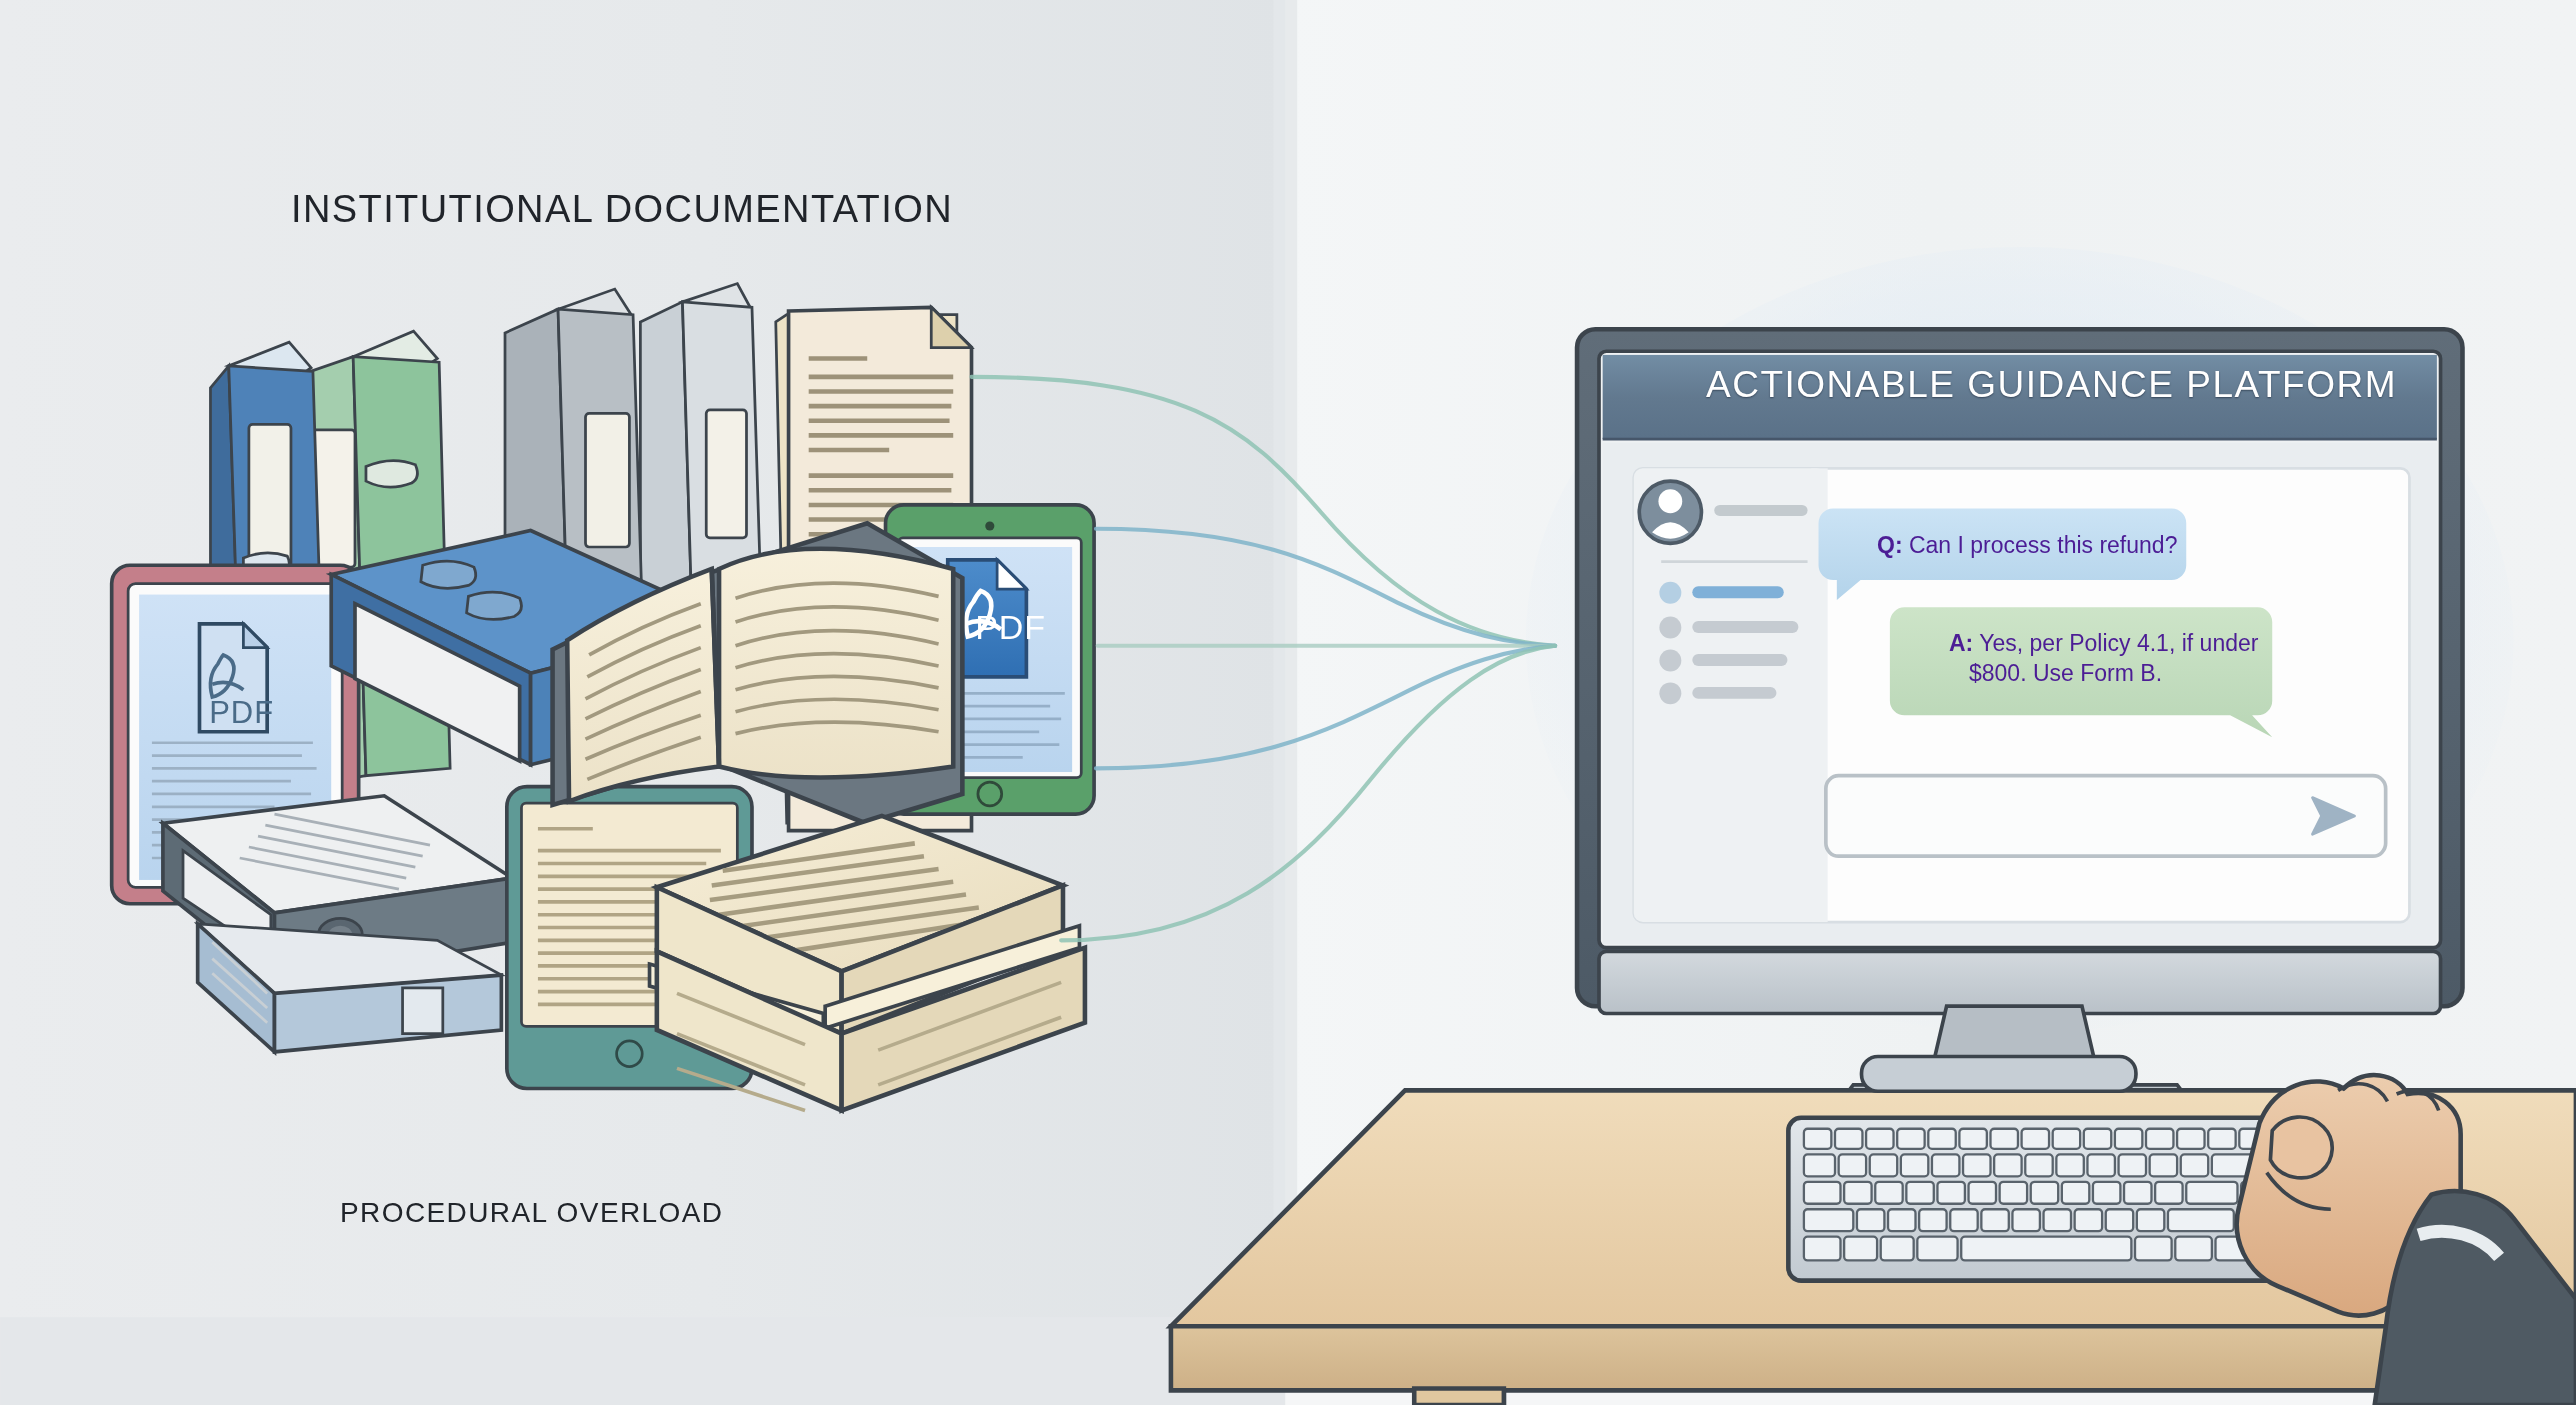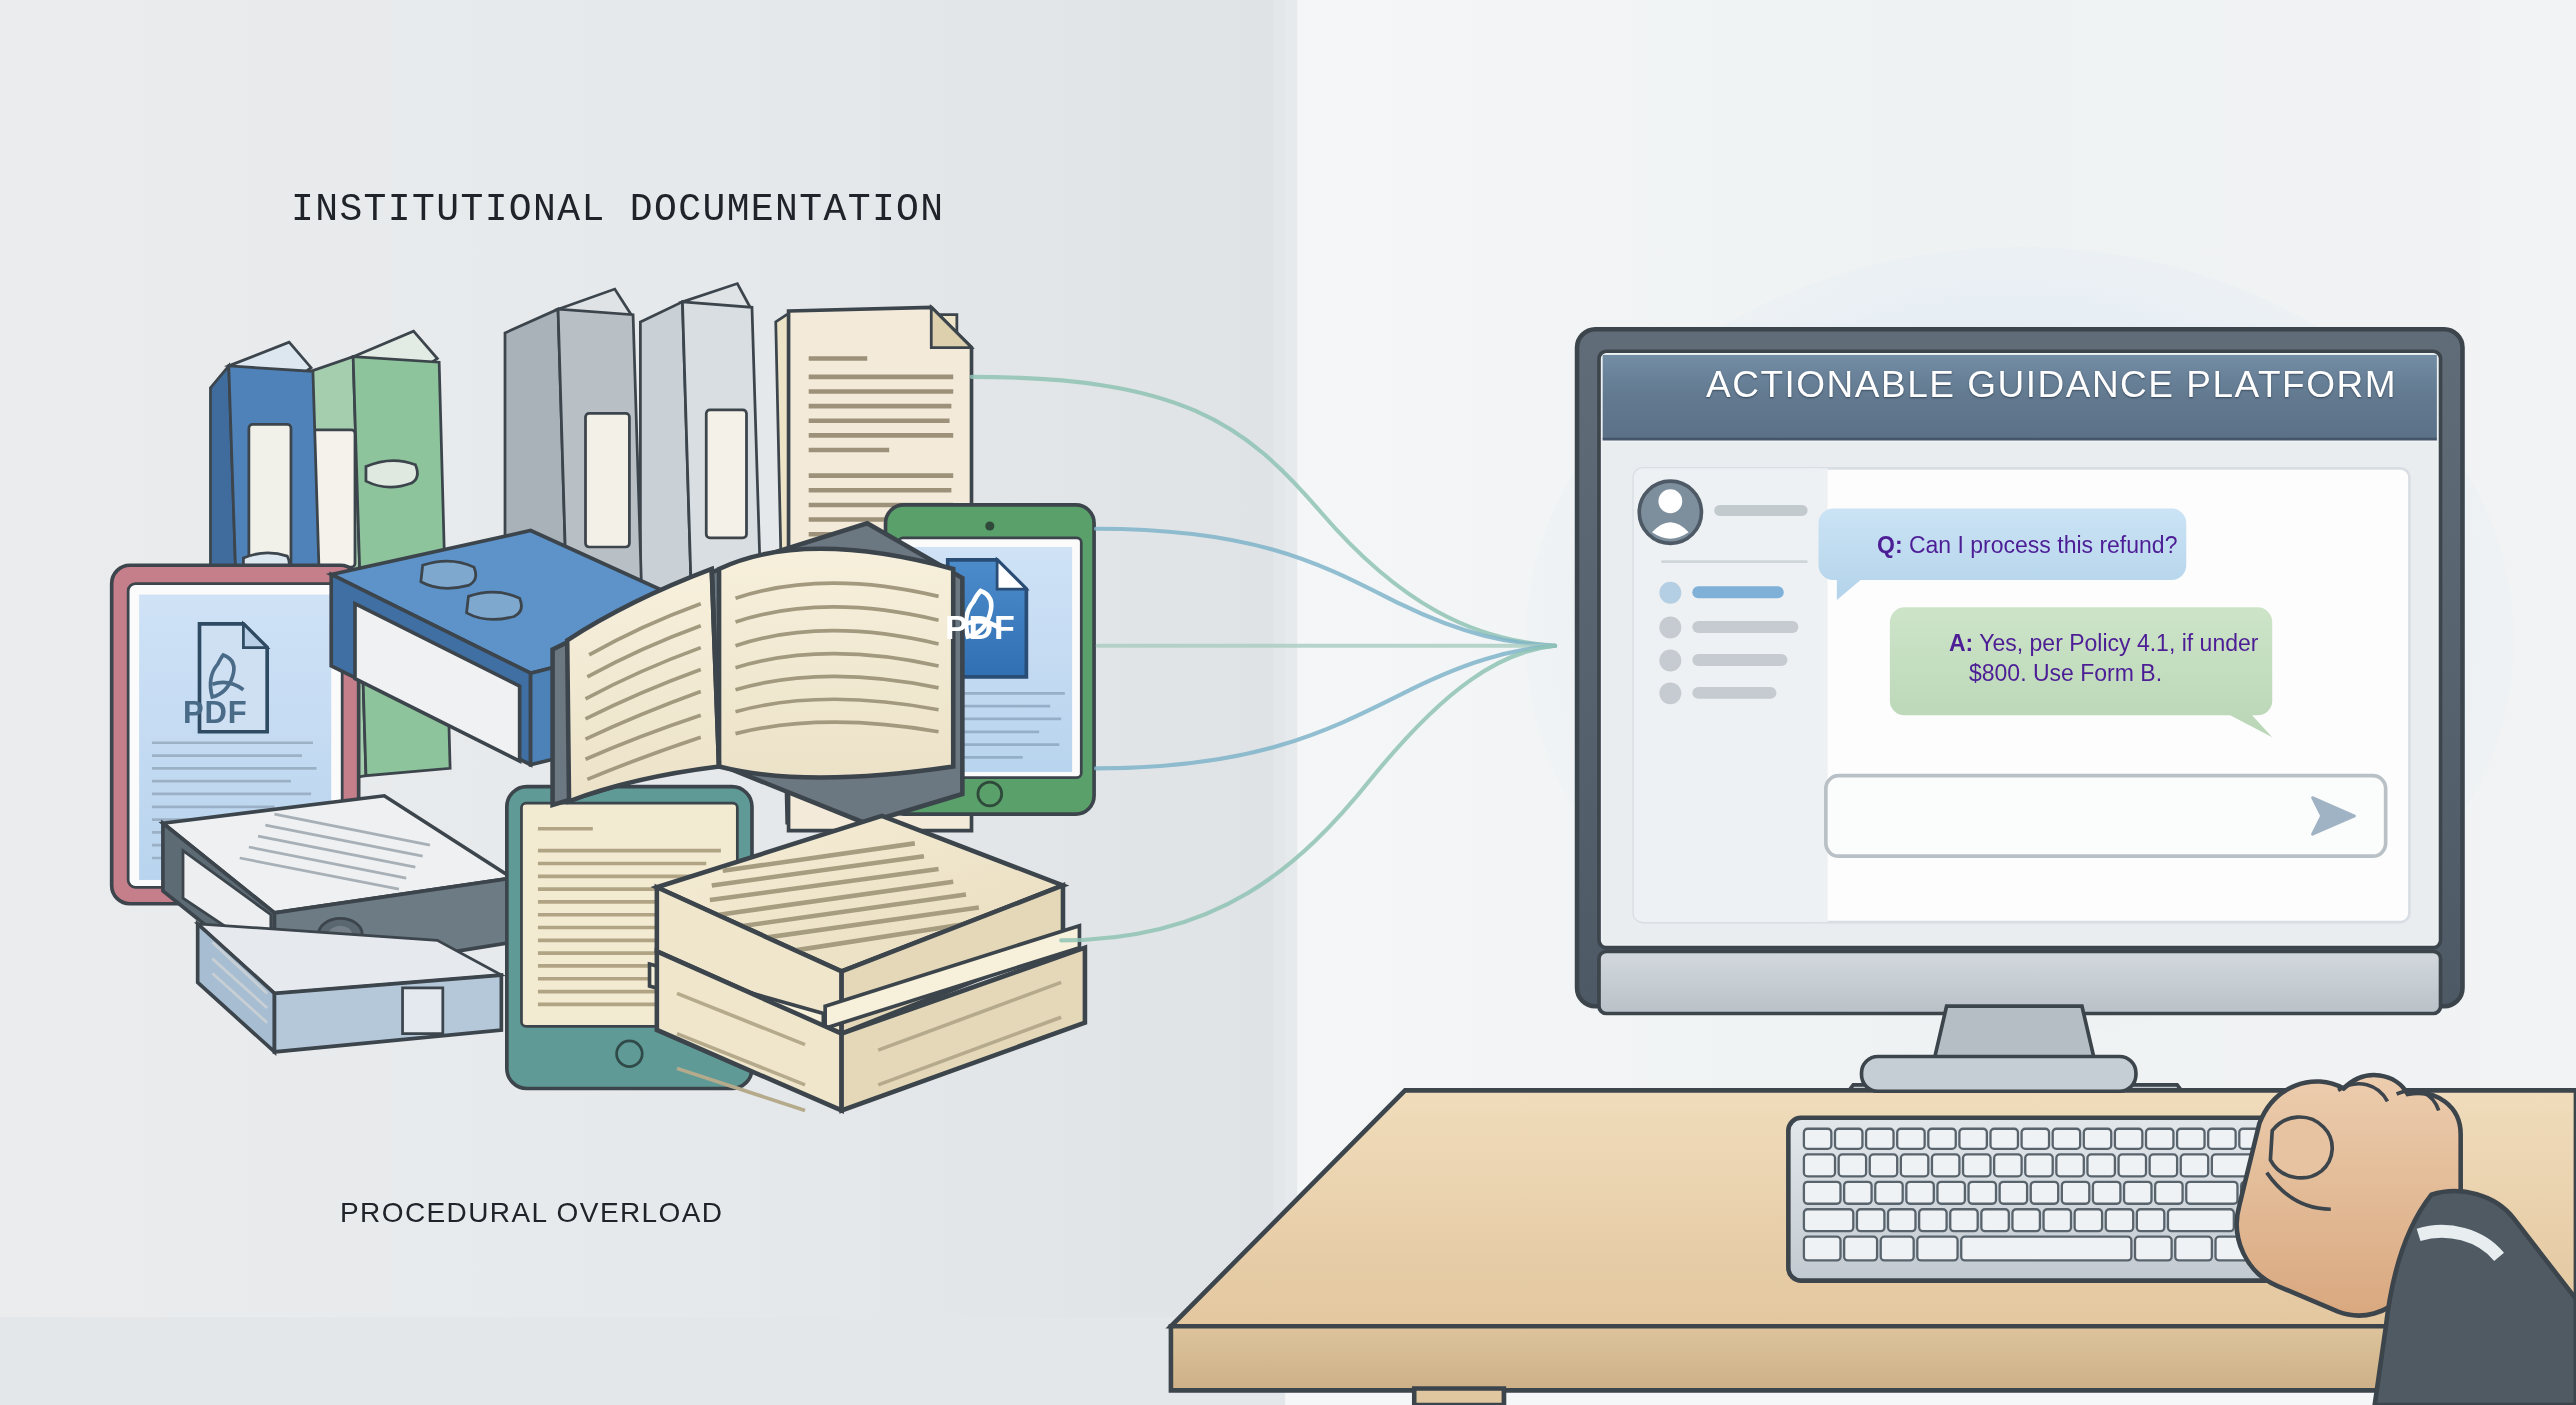--- a/index.html
+++ b/index.html
@@ -13,21 +13,21 @@
   #stage svg { display:block; width:2576px; height:1405px; }
 
   .lbl {
     position:absolute;
     font-family:"Liberation Sans", sans-serif;
     font-weight:400;
     color:#20242a;
     letter-spacing:1.4px;
     white-space:nowrap;
   }
-  #lbl-institutional { left:291px; top:188px; font-size:38px;font-family:Liberation Mono, monospace; }
+  #lbl-institutional { left:291px; top:188px; font-size:38px; }
   #lbl-procedural    { left:340px; top:1197px; font-size:28px; }
 
   #platform-title {
     position:absolute; left:1647px; top:364px; width:750px;
     text-align:right; font-size:37px; letter-spacing:1.5px;
     color:#ffffff; white-space:nowrap;
     text-shadow:0 0.9px 1.8px rgba(20,30,45,.55);
   }
 
   .bubble-text {
@@ -35,22 +35,22 @@
     font-size:23px;
     color:#4c1d95;
     line-height:1.30;
   }
   #q-text { left:1877px; top:531px; white-space:nowrap; }
   #a-text { left:1949px; top:629px; width:393px; text-align:left; }
   .bub-pref { font-weight:bold; }
 
   .pdf-word {
     position:absolute;
-    font-weight:bold;
-    text-align:left;
+    font-weight:normal;
+    text-align:right;
     font-family:"Liberation Sans", sans-serif;
   }
   #pdf-word-1 { left:183px; top:695px; width:91px; font-size:31px; color:#4a6b88; letter-spacing:0.9px;}
   #pdf-word-2 { left:945px; top:608px; width:101px; font-size:34px; color:#ffffff; letter-spacing:0.9px;}
 </style>
 </head>
 <body>
 
 <div id="stage">
 <svg viewBox="0 0 2816 1536" xmlns="http://www.w3.org/2000/svg">

